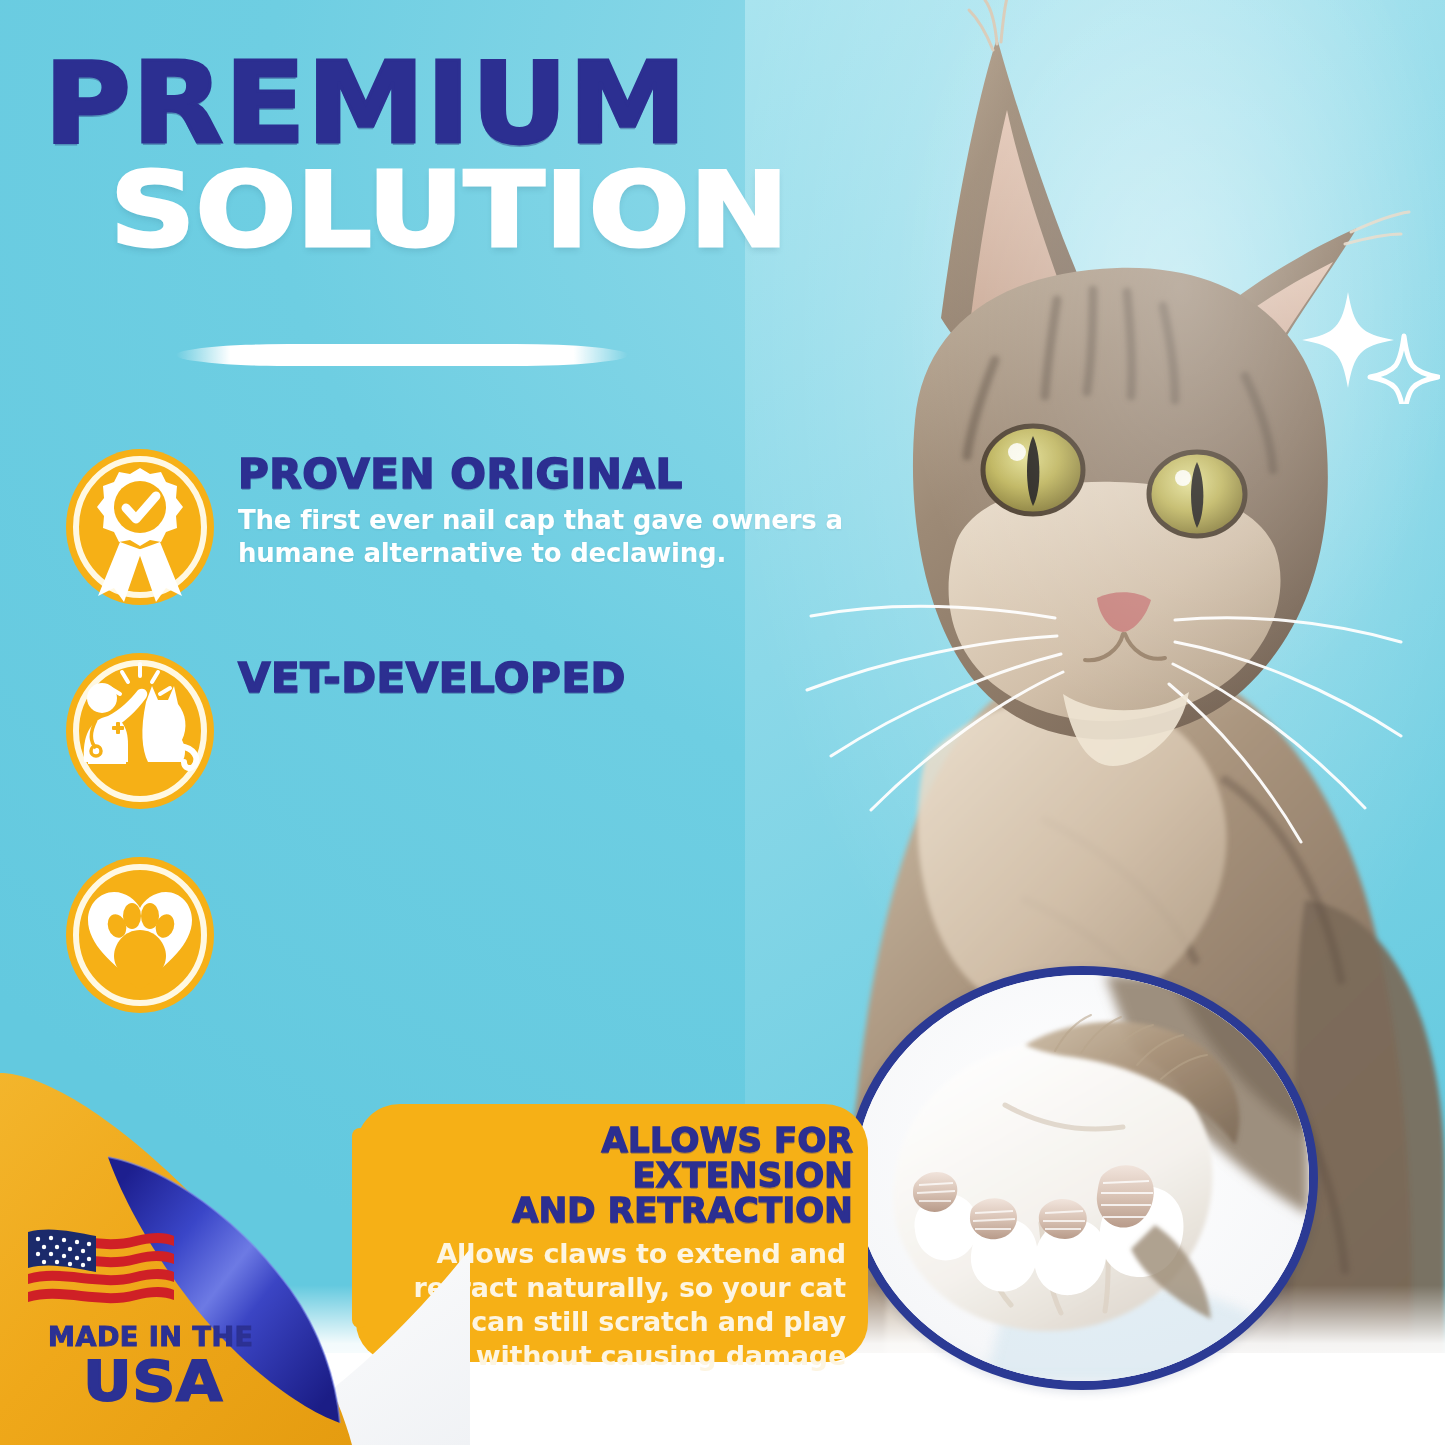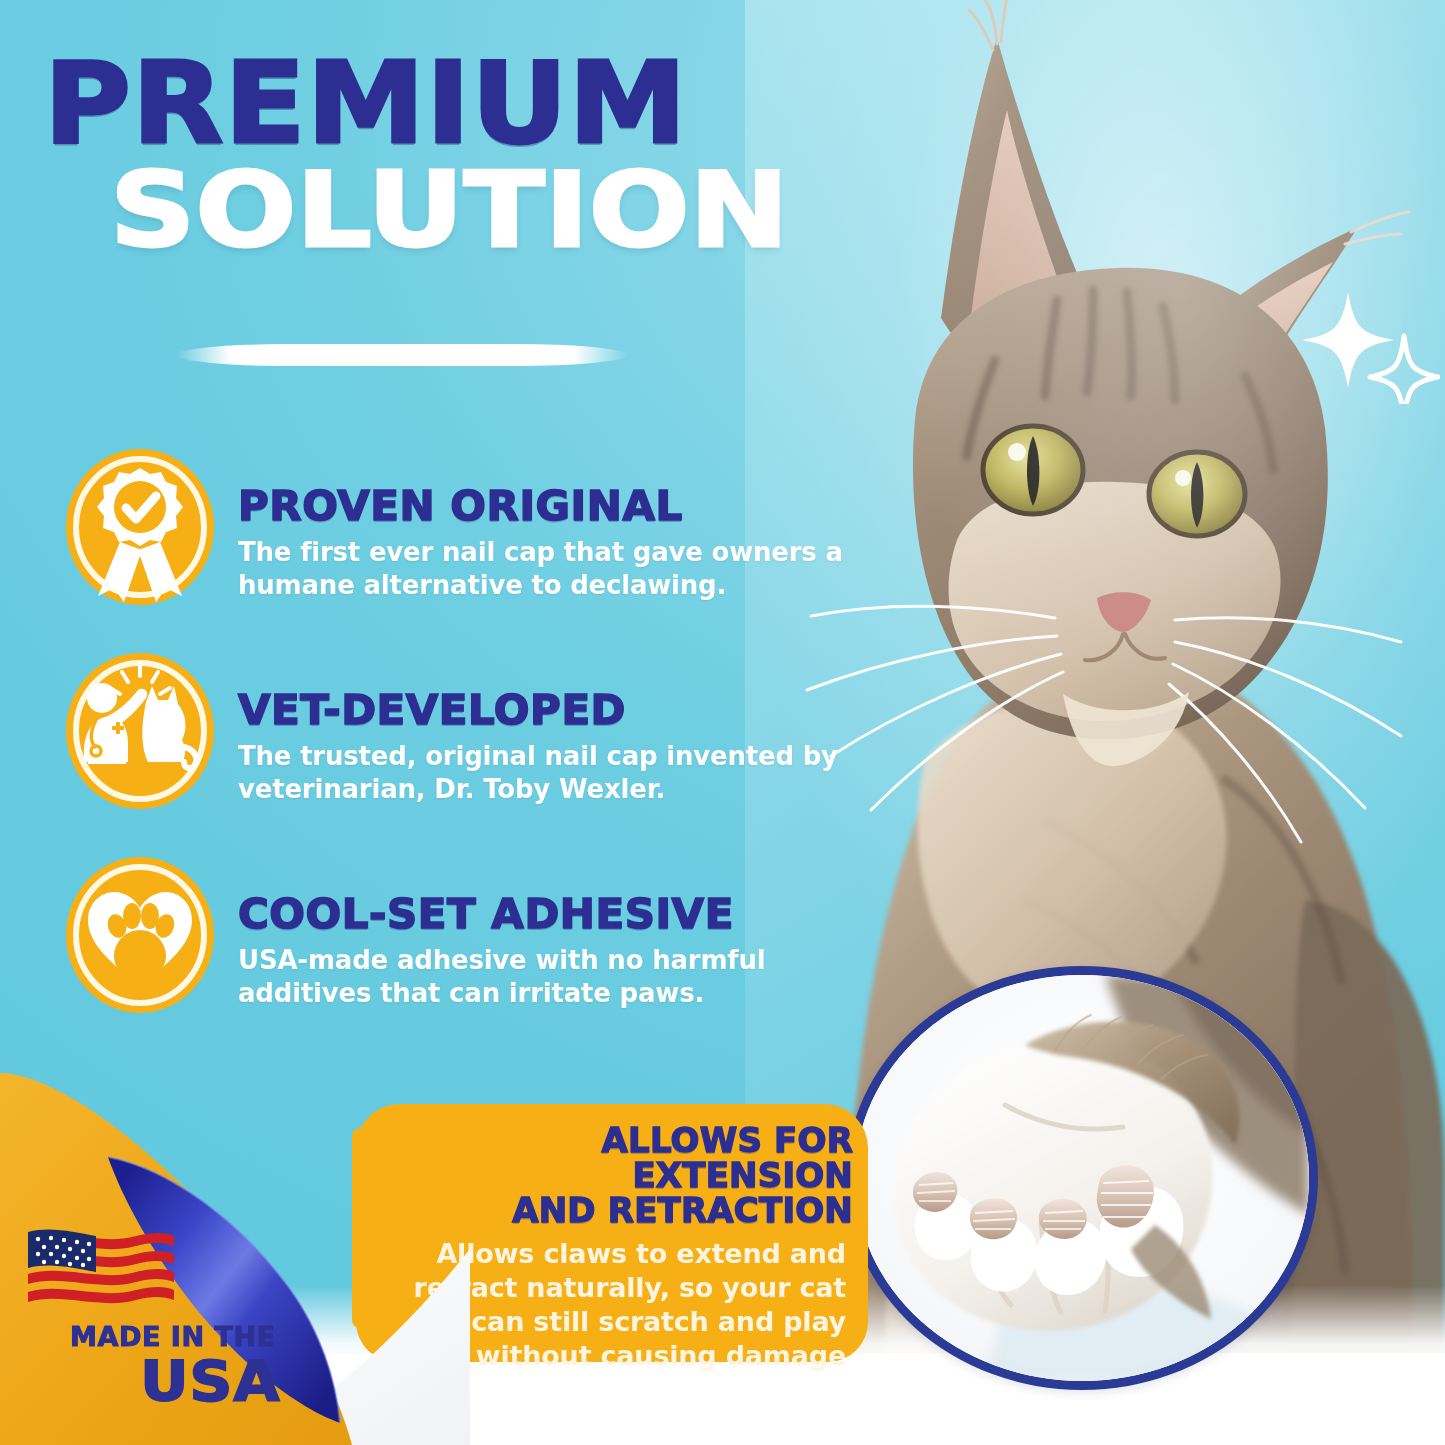--- a/index.html
+++ b/index.html
@@ -68,21 +68,21 @@
   
   .sparkles{position:absolute;left:1300px;top:286px;width:140px;height:118px;}
 
   
   .features{position:absolute;left:62px;top:446px;width:800px;}
   .feature{display:flex;align-items:flex-start;margin-bottom:42px;}
   .feat-icon{
     flex:0 0 auto;width:156px;height:162px;margin-right:20px;
     display:flex;align-items:center;justify-content:center;
   }
-  .feat-txt{padding-top:8px;flex:1 1 auto;margin-top:32px;}
+  .feat-txt{padding-top:8px;flex:1 1 auto;}
   .feat-title{
     font-family:"DejaVu Sans", sans-serif;
     font-weight:bold;
     font-size:40px;
     letter-spacing:.5px;
     color:#2c2f91;
     -webkit-text-stroke:1.6px #2c2f91;
     text-shadow:0 2px 0 rgba(30,32,110,.30);
     line-height:1.02;
     transform:scaleX(1.05);transform-origin:left center;
@@ -136,21 +136,21 @@
     overflow:hidden;
     z-index:5;
     box-shadow:0 3px 10px rgba(20,40,90,.12);
   }
   .paw-photo{position:absolute;inset:0;}
 
   
   .peel{position:absolute;left:0;bottom:0;width:470px;height:372px;z-index:8;}
   .usa-badge{
     position:absolute;left:26px;bottom:34px;width:240px;z-index:9;
-    text-align:right;
+    text-align:center;
   }
   .usa-flag{width:150px;height:88px;display:block;margin-bottom:12px;}
   .usa-l1{
     font-family:"DejaVu Sans", sans-serif;font-weight:bold;font-size:26px;
     color:#2c3193;-webkit-text-stroke:1px #2c3193;letter-spacing:.5px;
     transform:scaleX(1.04);transform-origin:left center;line-height:1;
   }
   .usa-l2{
     font-family:"DejaVu Sans", sans-serif;font-weight:bold;font-size:56px;
     color:#2c3193;-webkit-text-stroke:2px #2c3193;letter-spacing:1px;
@@ -379,45 +379,40 @@
           </g>
 
           <path d="M84 52 L90 36 L96 50 L106 50 L112 36 L116 54
                    C 124 64, 126 78, 120 90 C 124 98, 124 106, 120 112
                    L86 112 C 80 100, 78 80, 84 52 Z" fill="#ffffff"></path>
           <path d="M118 96 C 132 98, 138 108, 132 116 C 128 120, 122 118, 122 112" fill="none" stroke="#ffffff" stroke-width="6" stroke-linecap="round"></path>
         </svg>
       </div>
       <div class="feat-txt">
         <div class="feat-title">VET-DEVELOPED</div>
-        <div class="feat-body">The trusted, original nail cap invented by veterinarian, Dr. Toby Wexler.</div>
       </div>
     </div>
 
     <div class="feature">
       <div class="feat-icon">
         <svg width="156" height="162" viewBox="0 0 156 162">
           <ellipse cx="78" cy="81" rx="74" ry="78" fill="#f6b016"></ellipse>
           <ellipse cx="78" cy="81" rx="64" ry="68" fill="none" stroke="#fff8e2" stroke-width="6"></ellipse>
           <path d="M78 132 C 50 110, 26 90, 26 66 C 26 50, 38 38, 52 38
                    C 64 38, 74 46, 78 54 C 82 46, 92 38, 104 38
                    C 118 38, 130 50, 130 66 C 130 90, 106 110, 78 132 Z" fill="#ffffff"></path>
           <g fill="#f6b016">
             <ellipse cx="55" cy="72" rx="9" ry="12" transform="rotate(-18 55 72)"></ellipse>
             <ellipse cx="70" cy="62" rx="9" ry="13"></ellipse>
             <ellipse cx="88" cy="62" rx="9" ry="13"></ellipse>
             <ellipse cx="103" cy="72" rx="9" ry="12" transform="rotate(18 103 72)"></ellipse>
             <path d="M78 76 C 94 76, 104 90, 104 102 C 104 116, 90 128, 78 136
                      C 66 128, 52 116, 52 102 C 52 90, 62 76, 78 76 Z"></path>
           </g>
         </svg>
-      </div>
-      <div class="feat-txt">
-        <div class="feat-title">COOL-SET ADHESIVE</div>
-        <div class="feat-body">USA-made adhesive with no harmful additives that can irritate paws.</div>
       </div>
     </div>
   </div>
 
   <div class="bottom-white-fade"></div>
   <div class="bottom-white"></div>
 
   <div class="paw-circle">
     <svg class="paw-photo" viewBox="0 0 454 406">
       <defs>

